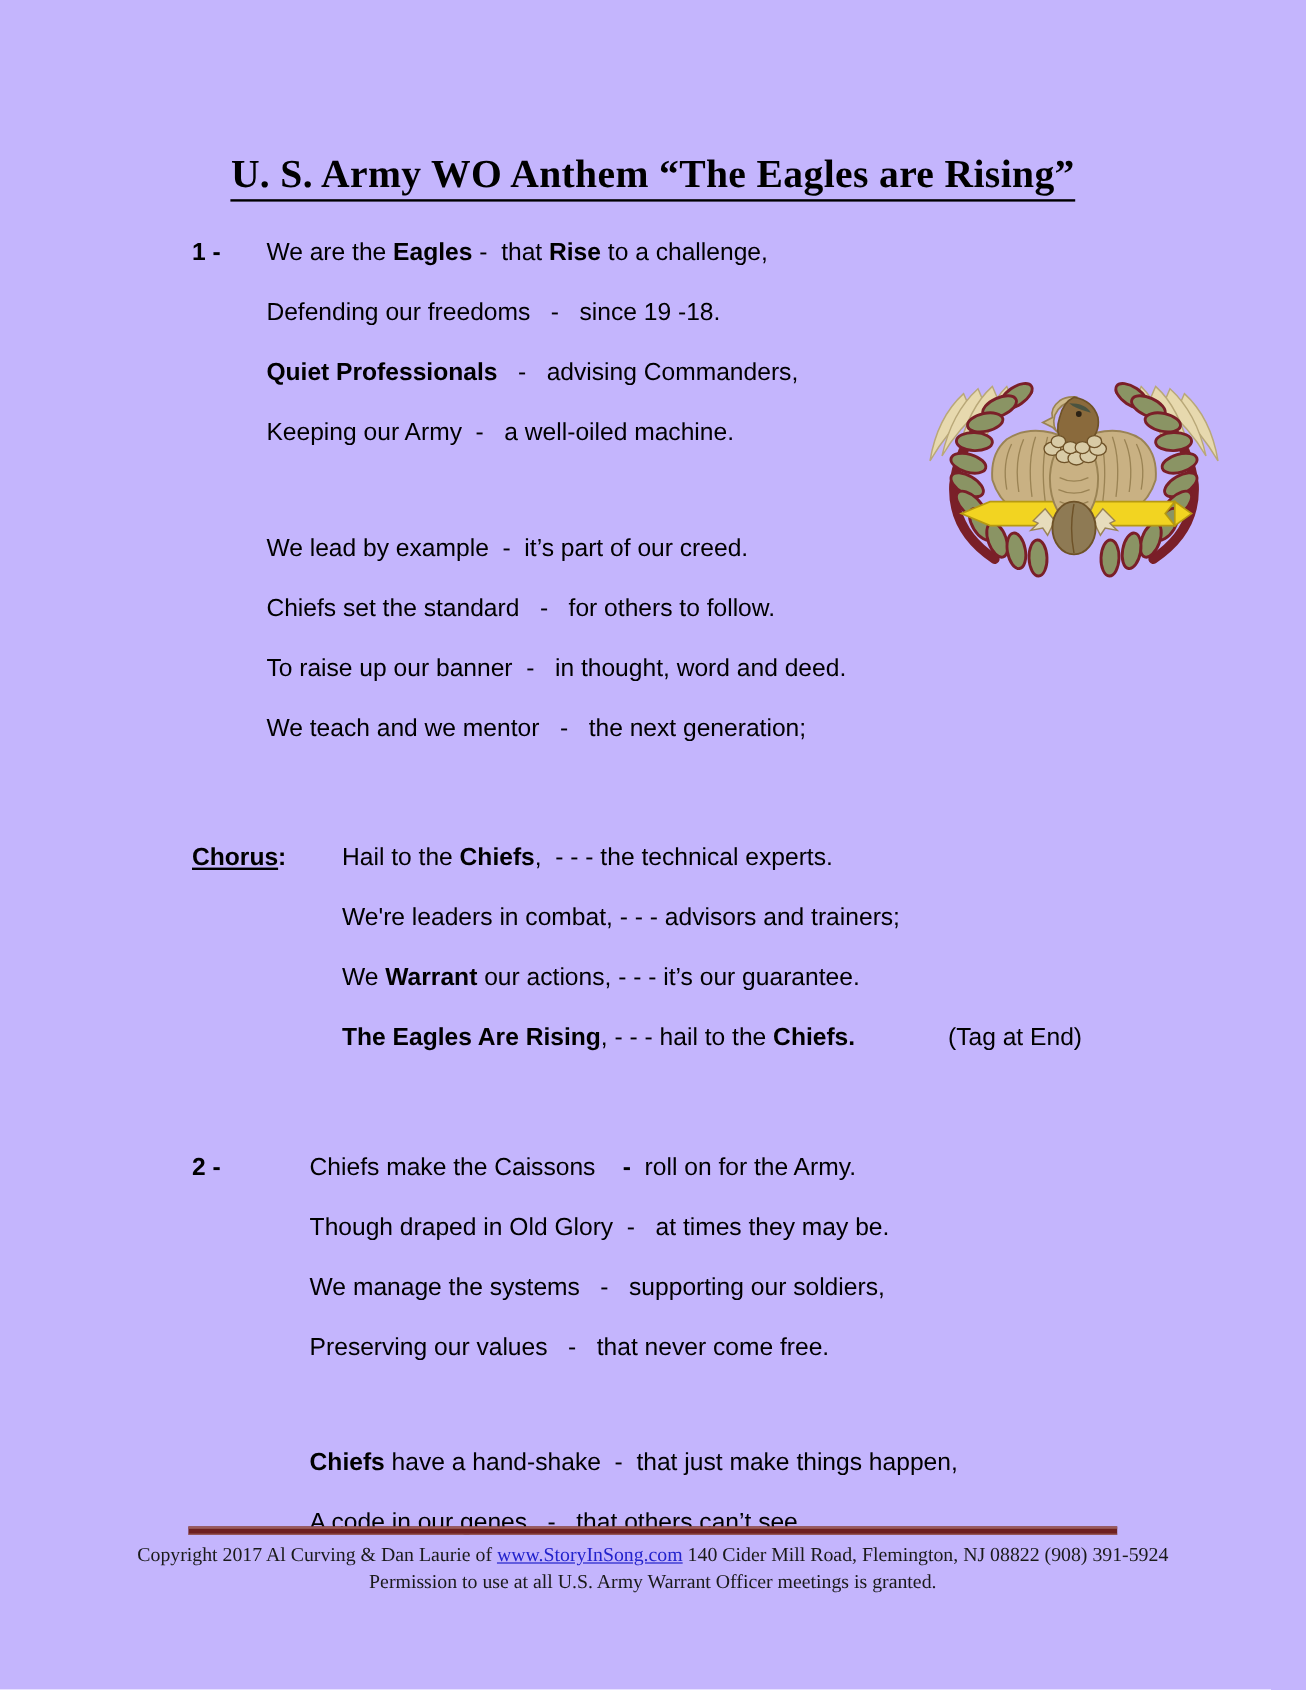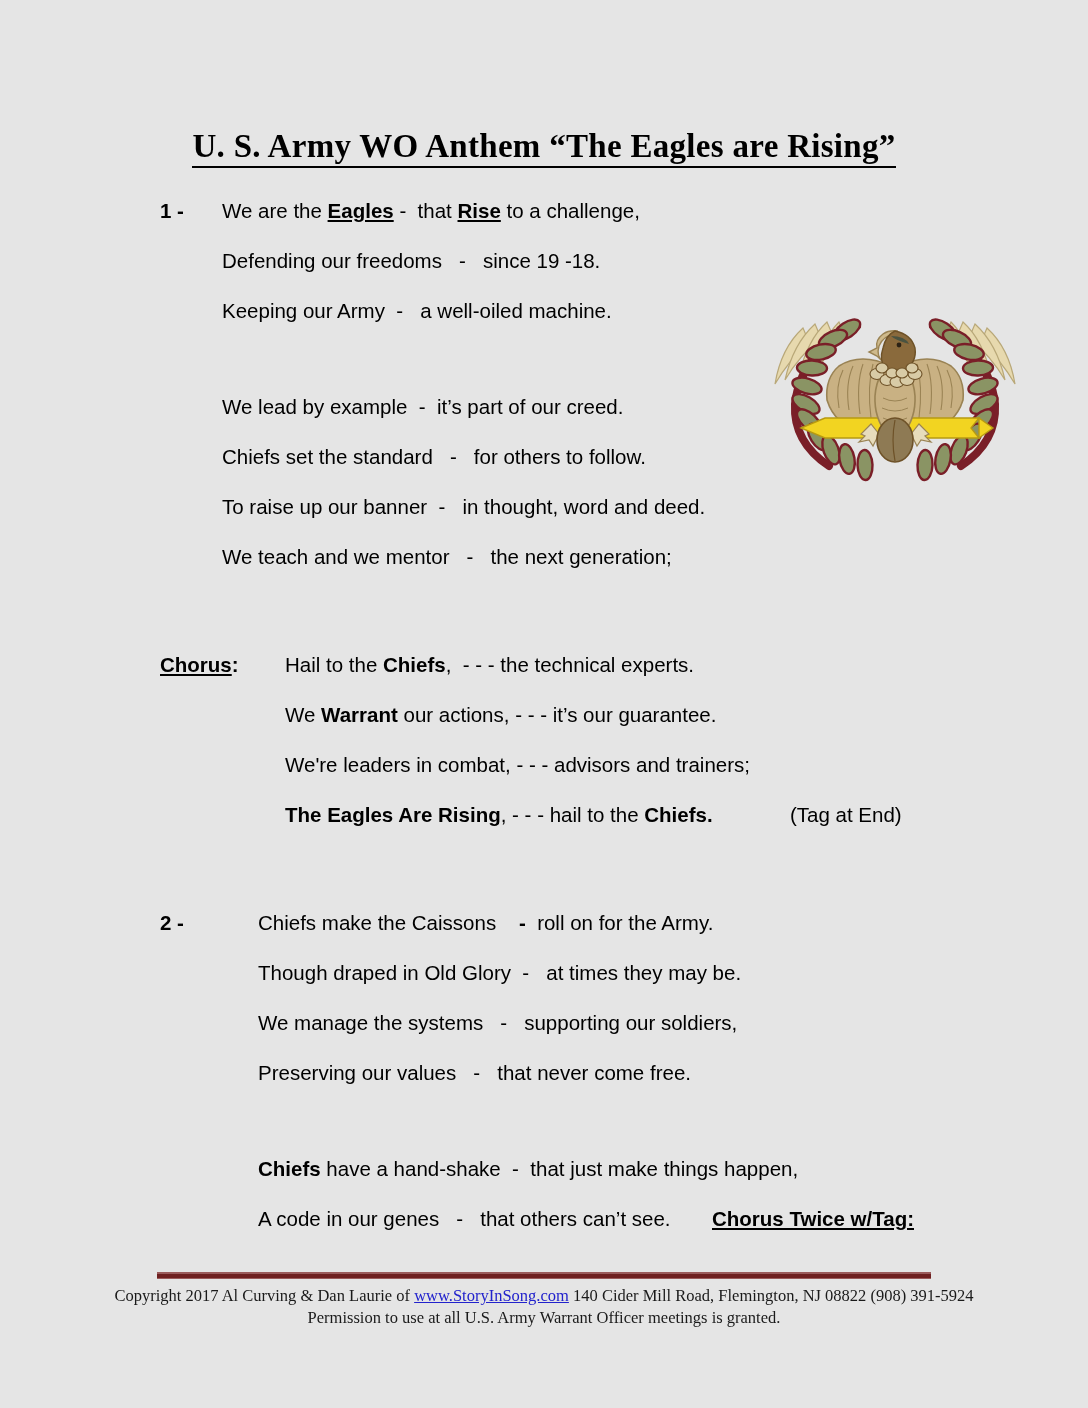--- a/index.html
+++ b/index.html
@@ -10,21 +10,21 @@
   }
   body {
     font-family: "Liberation Sans", sans-serif;
     color: #000000;
   }
   .page {
     position: relative;
     width: 1088px;
     height: 1408px;
     margin: 0 auto;
-    background: #e5e5e5;
+    background: #c4b5fd;
     overflow: hidden;
   }
 
   
   .doc-title {
     position: absolute;
     left: 0;
     top: 128px;
     width: 1088px;
     text-align: center;
@@ -75,21 +75,21 @@
     left: 222px;
     line-height: 50px;
   }
   .line .txt.ind-chorus { left: 285px; }
   .line .txt.ind-v2 { left: 222px; margin-left: 36px; }
   .line.spacer { height: 46px; }
   .line.gap-block { height: 58px; }
 
   b.b { font-weight: bold; }
   span.u { }
-  span.bu { font-weight: bold; text-decoration: underline; }
+  span.bu { font-weight: bold; }
 
   .tail-note {
     position: absolute;
     top: 0;
     left: 790px;
     line-height: 50px;
     font-size: 20.5px;
   }
   .tail-bold-ul {
     position: absolute;
@@ -303,20 +303,23 @@
   <div class="lyrics">
 
     <div class="line">
       <span class="marker">1 -</span>
       <span class="txt">We are the <span class="bu">Eagles</span><span class="u"> -  that </span><span class="bu">Rise</span> to a challenge,</span>
     </div>
     <div class="line">
       <span class="txt">Defending our freedoms   -   since 19 -18.</span>
     </div>
     <div class="line">
+      <span class="txt"><b class="b">Quiet Professionals</b>   -   advising Commanders,</span>
+    </div>
+    <div class="line">
       <span class="txt">Keeping our Army  -   a well-oiled machine.</span>
     </div>
 
     <div class="line spacer"></div>
 
     <div class="line">
       <span class="txt">We lead by example  -  it’s part of our creed.</span>
     </div>
     <div class="line">
       <span class="txt">Chiefs set the standard   -   for others to follow.</span>
@@ -328,24 +331,24 @@
       <span class="txt">We teach and we mentor   -   the next generation;</span>
     </div>
 
     <div class="line gap-block"></div>
 
     <div class="line">
       <span class="marker under"><span>Chorus</span><span class="nounder">:</span></span>
       <span class="txt ind-chorus">Hail to the <b class="b">Chiefs</b>,  - - - the technical experts.</span>
     </div>
     <div class="line">
+      <span class="txt ind-chorus">We're leaders in combat, - - - advisors and trainers;</span>
+    </div>
+    <div class="line">
       <span class="txt ind-chorus">We <b class="b">Warrant</b> our actions, - - - it’s our guarantee.</span>
-    </div>
-    <div class="line">
-      <span class="txt ind-chorus">We're leaders in combat, - - - advisors and trainers;</span>
     </div>
     <div class="line">
       <span class="txt ind-chorus"><b class="b">The Eagles Are Rising</b>, - - - hail to the <b class="b">Chiefs.</b></span>
       <span class="tail-note">(Tag at End)</span>
     </div>
 
     <div class="line gap-block"></div>
 
     <div class="line">
       <span class="marker">2 -</span>
@@ -361,21 +364,20 @@
       <span class="txt ind-v2">Preserving our values   -   that never come free.</span>
     </div>
 
     <div class="line spacer"></div>
 
     <div class="line">
       <span class="txt ind-v2"><b class="b">Chiefs</b> have a hand-shake  -  that just make things happen,</span>
     </div>
     <div class="line">
       <span class="txt ind-v2">A code in our genes   -   that others can’t see.</span>
-      <span class="tail-bold-ul">Chorus Twice w/Tag:</span>
     </div>
 
   </div>
 
   <div class="footer-rule"></div>
   <div class="footer">
     <div><span>Copyright 2017 Al Curving &amp; Dan Laurie of </span><span class="link">www.StoryInSong.com</span><span> 140 Cider Mill Road, Flemington, NJ 08822  (908) 391-5924</span></div>
     <div>Permission to use at all U.S. Army Warrant Officer meetings is granted.</div>
   </div>
 

